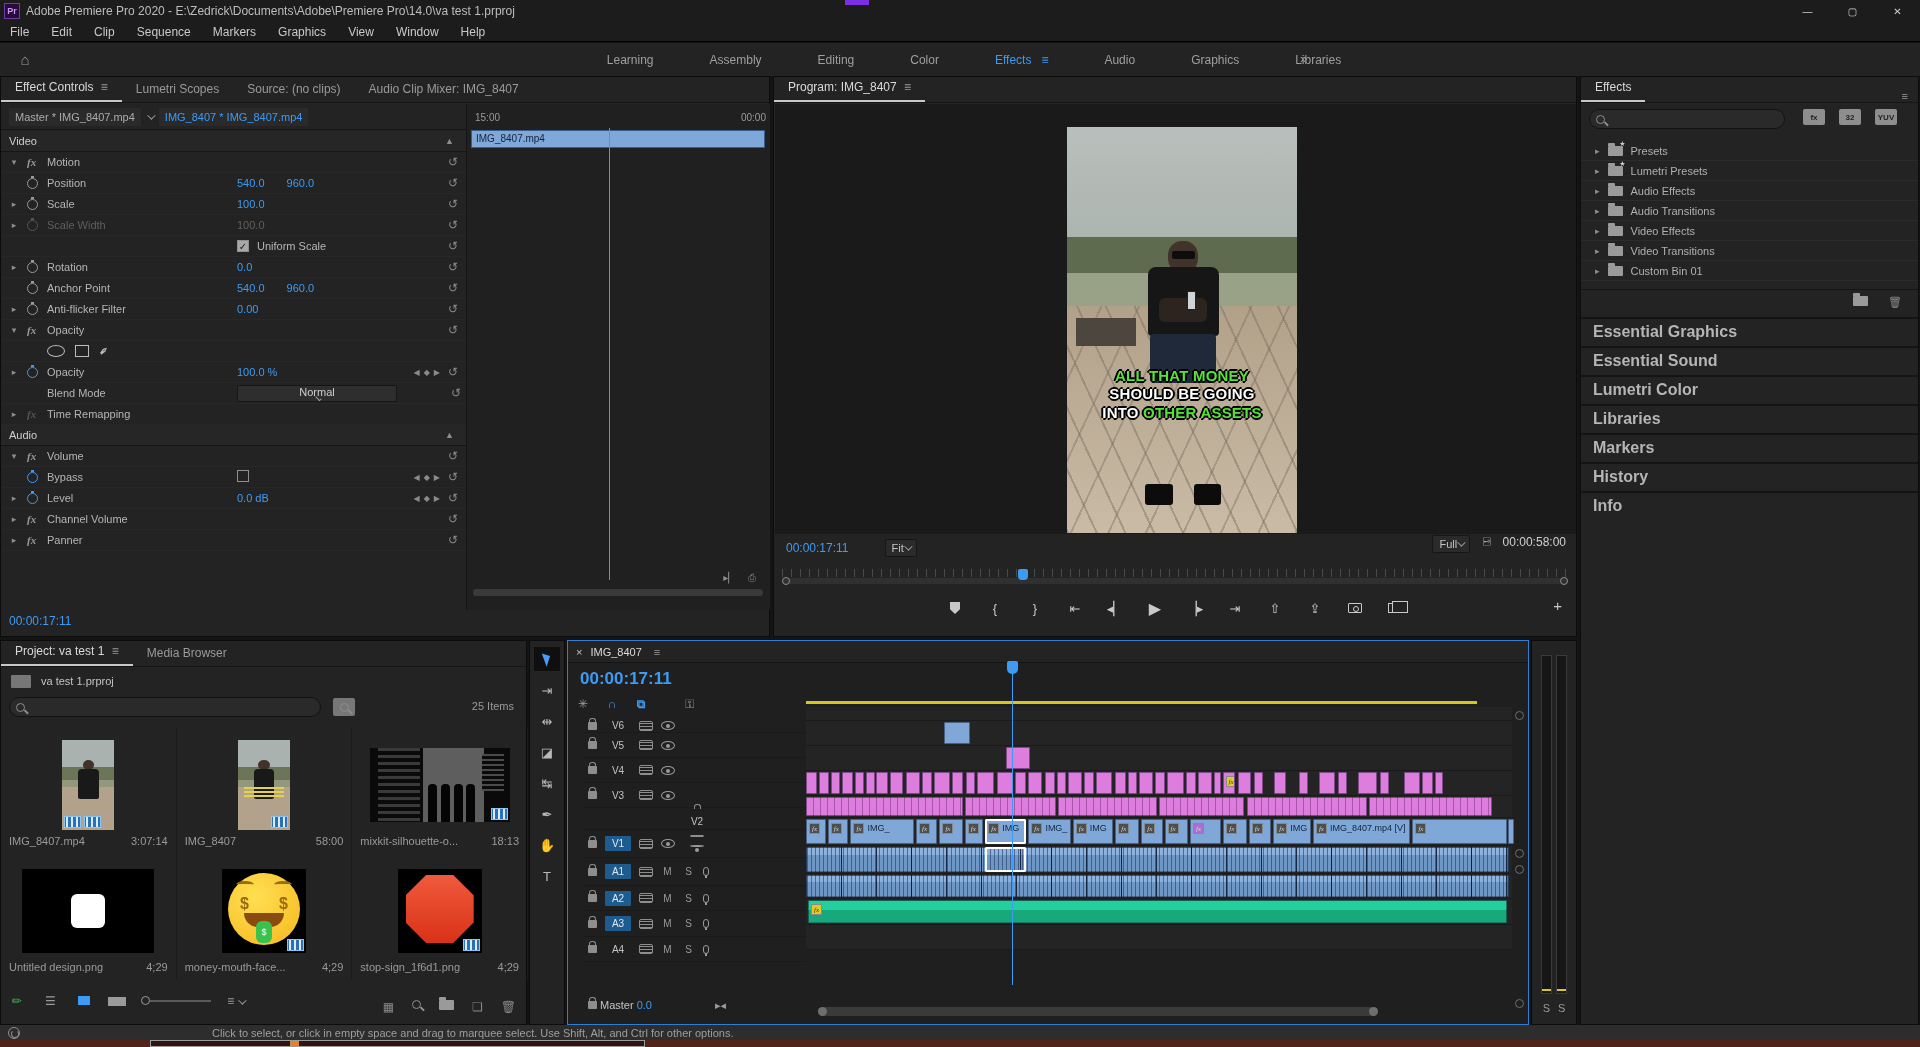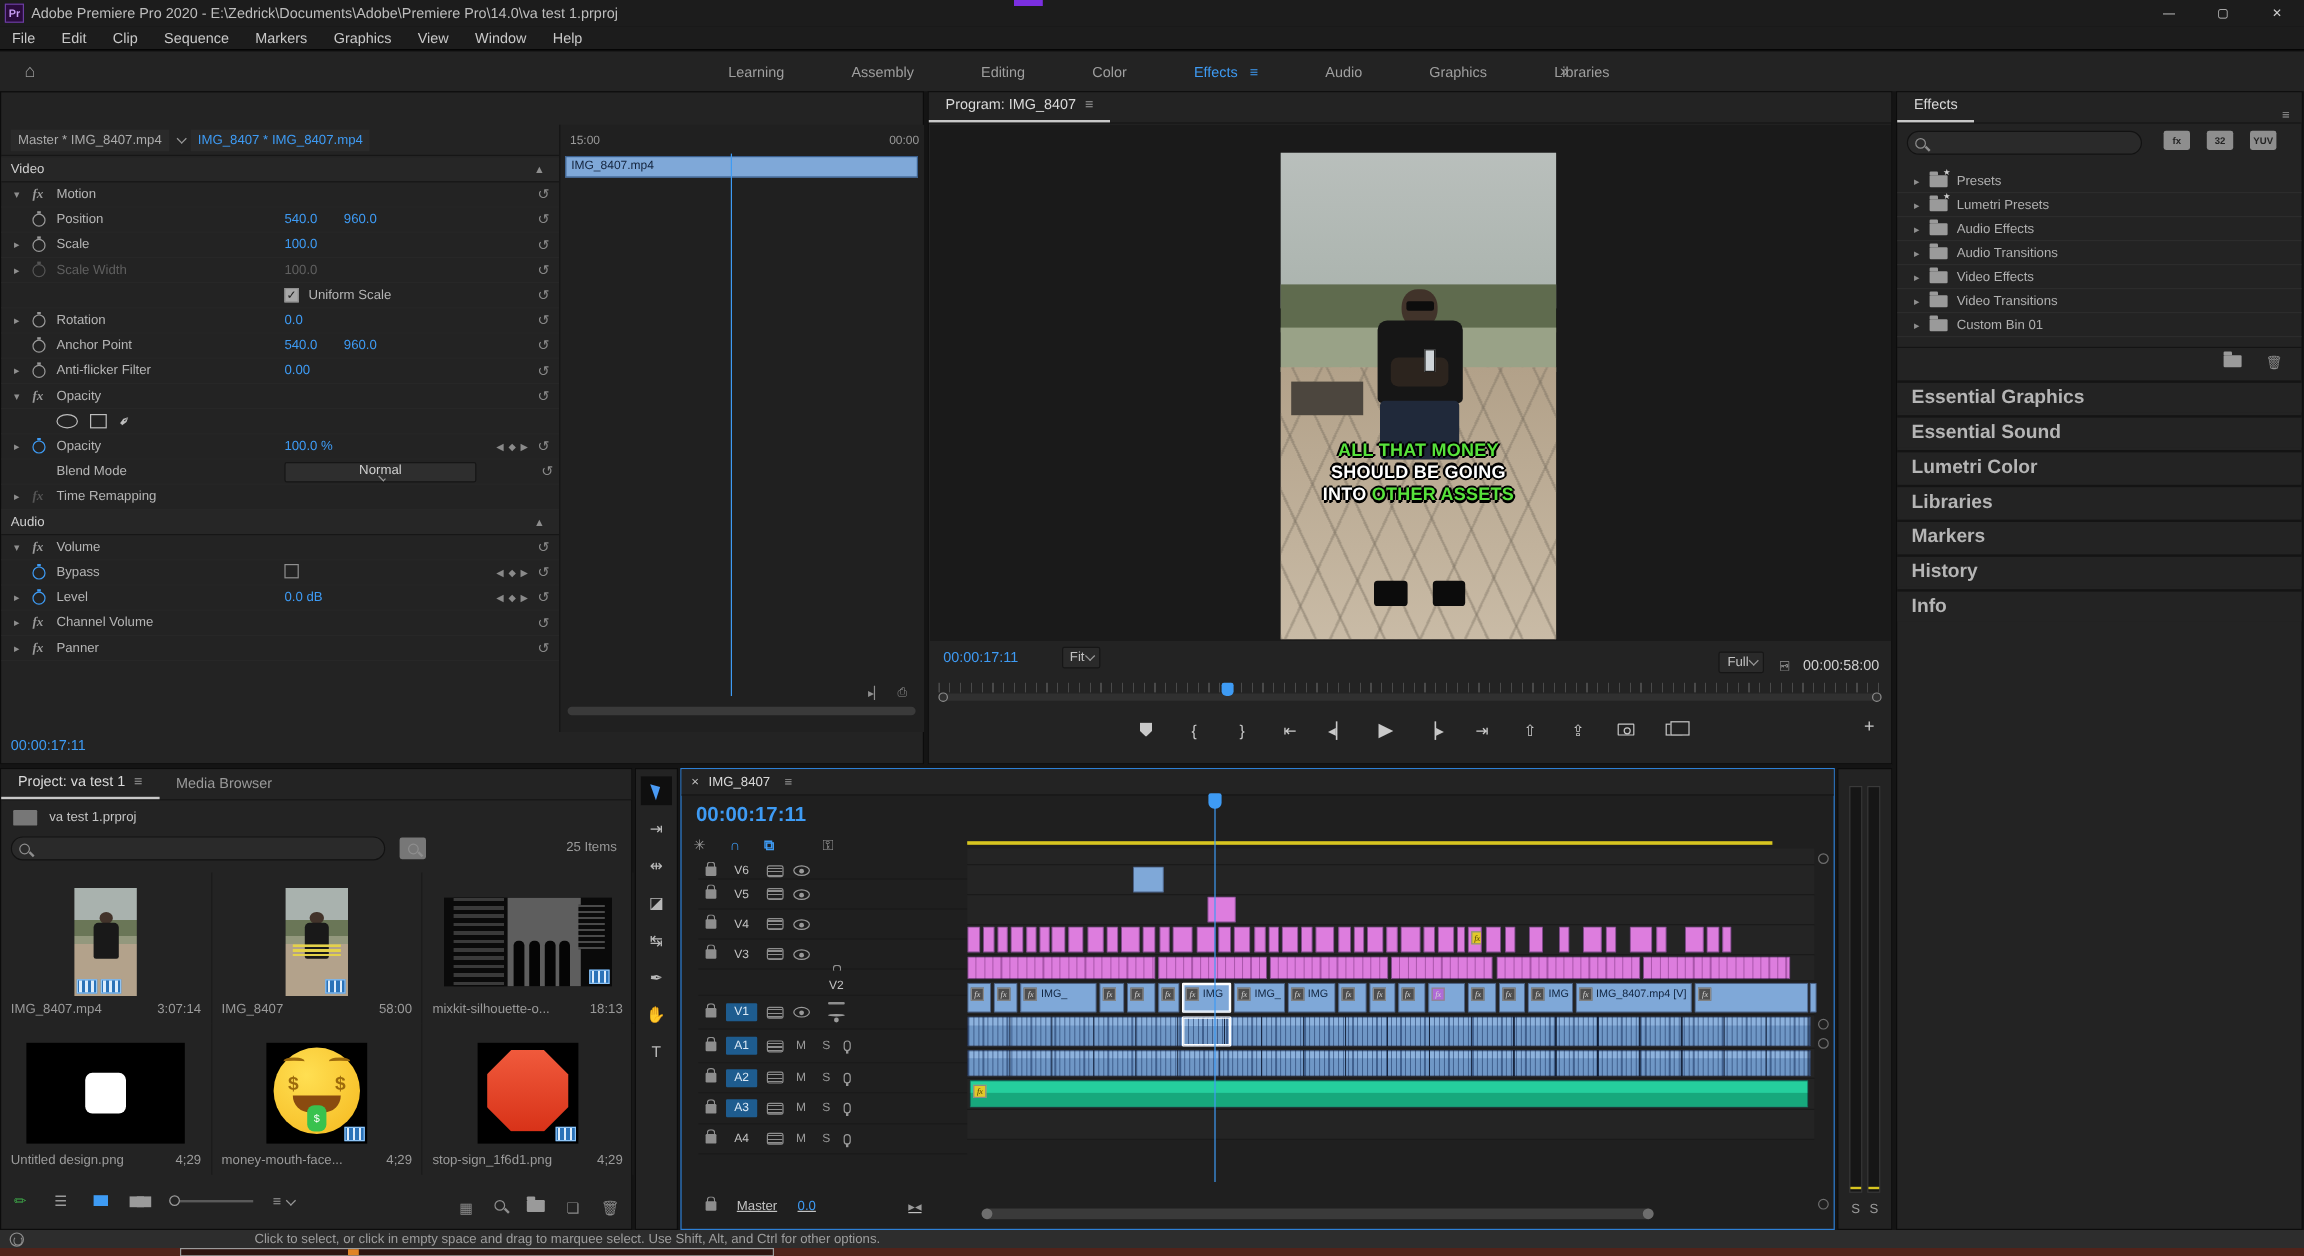--- a/index.html
+++ b/index.html
@@ -104,21 +104,21 @@
   .p-shoe1 { position:absolute; left:34%; top:88%; width:12%; height:5%; background:#0c0c0c; border-radius:3px; }
   .p-shoe2 { position:absolute; left:55%; top:88%; width:12%; height:5%; background:#0c0c0c; border-radius:3px; }
   #prog-overlay { position:absolute; left:0; top:59%; width:100%; text-align:center; font-weight:bold;
       font-size:15px; line-height:1.25; letter-spacing:0.2px;
       text-shadow:-2px 0 0 #000, 2px 0 0 #000, 0 -2px 0 #000, 0 2px 0 #000, -1px -1px 0 #000, 1px 1px 0 #000; }
   .ov-green { color:#57e23b; } .ov-white { color:#ffffff; }
   #prog-ctrl { position:absolute; left:0; top:458px; width:100%; height:26px; display:flex; align-items:center; }
   #prog-tc { color:#3e9bf4; font-size:12px; margin-left:12px; }
   .mini-dd { background:#2a2a2a; border:1px solid #161616; border-radius:2px; height:18px; padding:0 6px;
              display:flex; align-items:center; color:#c3c3c3; margin-left:36px; }
-  #prog-right { position:absolute; right:10px; top:458px; height:26px; display:flex; align-items:flex-end; gap:12px; }
+  #prog-right { position:absolute; right:10px; top:458px; height:26px; display:flex; align-items:flex-start; gap:12px; }
   #prog-dur { color:#d0d0d0; font-size:12px; }
   #prog-scrub { position:absolute; left:8px; top:492px; width:786px; height:16px; }
   .scrub-track { position:absolute; left:0; top:9px; width:100%; height:6px; background:#303030; border-radius:3px; }
   .scrub-ticks { position:absolute; left:0; top:0; width:100%; height:8px;
       background:repeating-linear-gradient(90deg,#4a4a4a 0 1px,transparent 1px 9px); }
   .scrub-end { position:absolute; top:8px; width:8px; height:8px; border:1px solid #8e8e8e; border-radius:50%; }
   .scrub-ph { position:absolute; top:0; width:10px; height:11px; background:#3e9bf4; border-radius:2px 2px 4px 4px; }
   #prog-transport { position:absolute; left:0; top:514px; width:100%; height:34px; display:flex;
       align-items:center; justify-content:center; gap:22px; color:#c3c3c3; }
   .tbtn { display:flex; align-items:center; justify-content:center; min-width:18px; height:20px; font-size:13px; color:#c9c9c9; }
@@ -245,21 +245,21 @@
       repeating-linear-gradient(90deg, rgba(25,50,95,.55) 0 1px, transparent 1px 4px),
       linear-gradient(#8db2dd 0 30%, #6f97c6 30% 100%); }
   .clip.green { background:linear-gradient(#25cf9d 0 45%, #17a87c 45% 100%); }
   .fxb { min-width:11px; height:11px; background:#4e4e4e; border:1px solid #8a8a8a; color:#d5d5d5;
       font-size:7px; font-style:italic; font-family:"Liberation Serif",serif; text-align:center; line-height:10px; margin-top:2px; }
   .fxb.purple { background:#b06ad8; } .fxb.yellow { background:#e3c929; color:#4a3c00; }
   .cliplabel { color:#10243f; font-size:9px; white-space:nowrap; margin-top:2px; }
   #tl-playhead { position:absolute; left:238px; top:20px; width:706px; height:324px; pointer-events:none; }
   .ph-line { position:absolute; top:10px; bottom:0; width:1px; background:#3e9bf4; }
   .ph-cap { position:absolute; top:0; width:11px; height:13px; margin-left:-5px; background:#3e9bf4; border-radius:2px 2px 5px 5px; }
-  #tl-master { position:absolute; left:14px; top:352px; width:224px; height:24px; display:flex; align-items:center; gap:17px; padding-left:6px;text-decoration:underline; }
+  #tl-master { position:absolute; left:14px; top:352px; width:224px; height:24px; display:flex; align-items:center; gap:3px; padding-left:6px; }
   #tl-hscroll { position:absolute; left:250px; bottom:8px; width:560px; height:9px; background:#3a3a3a; border-radius:5px; }
   .hscroll-dot { position:absolute; top:0; width:9px; height:9px; background:#6e6e6e; border-radius:50%; }
   #tl-vscroll { position:absolute; right:3px; top:40px; width:10px; height:330px; }
   .vdot { position:absolute; left:0; width:9px; height:9px; border:1px solid #6e6e6e; border-radius:50%; }
 
   
   #meters { left:1531px; top:640px; width:46px; height:385px; background:#232323; border:1px solid #0c0c0c; }
   .meterbar { position:absolute; top:14px; bottom:30px; width:11px; background:#161616; border:1px solid #3a3a3a; }
   .meterbar::after { content:''; position:absolute; left:0; right:0; bottom:2px; height:2px; background:#d7c520; }
   #meter-ss { position:absolute; bottom:10px; left:0; width:100%; display:flex; justify-content:center; gap:8px; color:#9a9a9a; }
@@ -316,20 +316,26 @@
       <span class="wtab">Color</span>
       <span class="wtab active"><span>Effects</span><span class="tabmenu">≡</span></span>
       <span class="wtab">Audio</span>
       <span class="wtab">Graphics</span>
       <span class="wtab">Libraries</span>
     </div>
     <span id="ws-overflow">»</span>
   </div>
 
   <section class="panel" id="ec">
+    <div class="ptabs">
+      <span class="ptab active"><span>Effect Controls</span> <span class="hamb">≡</span></span>
+      <span class="ptab">Lumetri Scopes</span>
+      <span class="ptab">Source: (no clips)</span>
+      <span class="ptab">Audio Clip Mixer: IMG_8407</span>
+    </div>
     <div id="ec-cliprow">
       <span class="mclip">Master * IMG_8407.mp4</span>
       <span class="chevdown"></span>
       <span class="sclip">IMG_8407 * IMG_8407.mp4</span>
     </div>
     <div id="ec-params">
       <div class="echdr">
           <span>Video</span>
           <span class="collapse">▲</span>
         </div>

